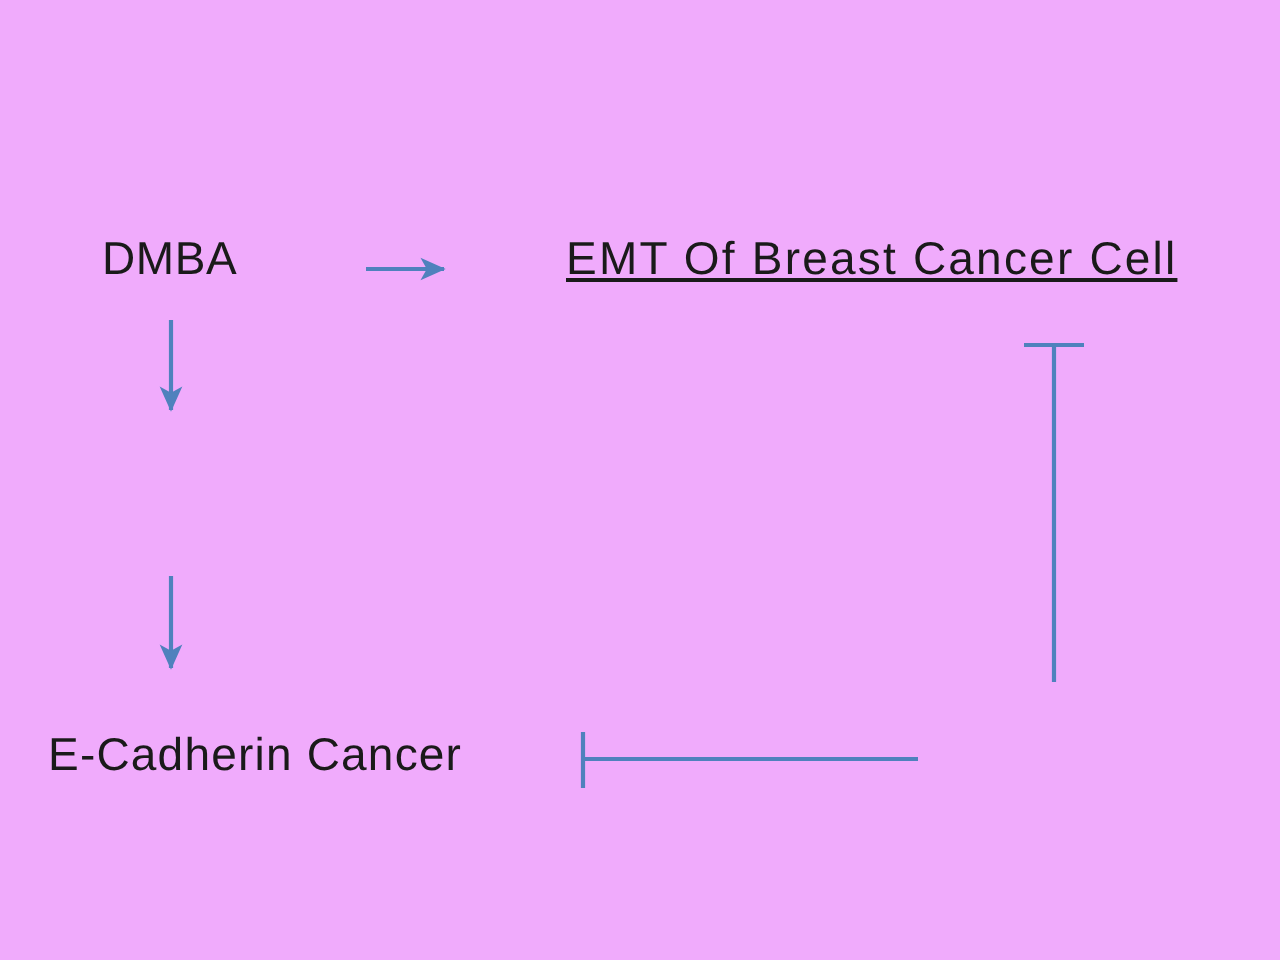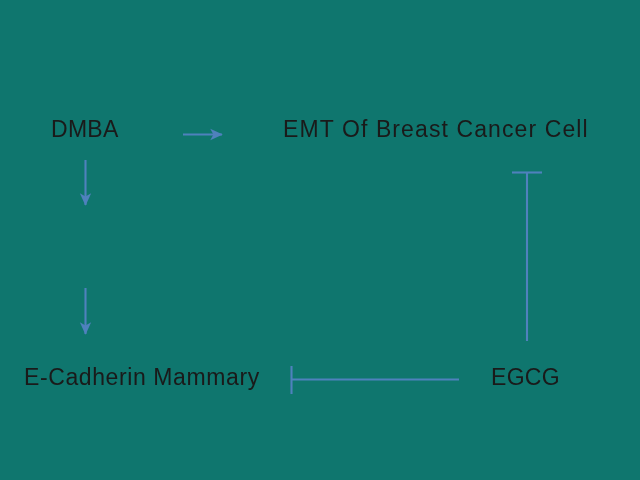--- a/index.html
+++ b/index.html
@@ -8,21 +8,21 @@
     padding: 0;
     background: #ffffff;
   }
   body {
     font-family: "Liberation Sans", sans-serif;
   }
   #canvas {
     position: relative;
     width: 640px;
     height: 480px;
-    background: #0f766e;
+    background: #f0abfc;
     overflow: hidden;
   }
   #connector-layer {
     position: absolute;
     left: 0;
     top: 0;
     width: 640px;
     height: 480px;
     pointer-events: none;
   }
@@ -30,21 +30,21 @@
     position: absolute;
     color: #1a1a1a;
     font-family: "Liberation Sans", sans-serif;
     font-size: 23px;
     font-weight: 400;
     line-height: 1;
     white-space: pre;
     letter-spacing: 0.3px;
   }
   #node-dmba       { left: 51px;  top: 118px; }
-  #node-emt        { left: 283px; top: 118px; letter-spacing: 1.1px; }
+  #node-emt        { left: 283px; top: 118px; letter-spacing: 1.1px; text-decoration: underline; }
   #node-dcis       { left: 19px;  top: 244px; letter-spacing: 0.6px; }
   #node-ecadherin  { left: 24px;  top: 366px; letter-spacing: 0.6px; }
   #node-egcg       { left: 491px; top: 366px; }
 </style>
 </head>
 <body>
 
 <div id="canvas">
 
   <svg id="connector-layer" viewBox="0 0 640 480" width="640" height="480" xmlns="http://www.w3.org/2000/svg">
@@ -75,17 +75,16 @@
       <line x1="292" y1="379.5" x2="459" y2="379.5" stroke="#4F81BD" stroke-width="2.1"></line>
       <line x1="291.5" y1="366" x2="291.5" y2="394" stroke="#4F81BD" stroke-width="2.1"></line>
     </g>
   </svg>
 
   <div class="node-label" id="node-dmba">DMBA</div>
 
   <div class="node-label" id="node-emt">EMT Of Breast Cancer Cell</div>
 
 
-  <div class="node-label" id="node-ecadherin">E-Cadherin Mammary</div>
+  <div class="node-label" id="node-ecadherin">E-Cadherin Cancer</div>
 
-  <div class="node-label" id="node-egcg">EGCG</div>
 
 </div>
 
 </body></html>

